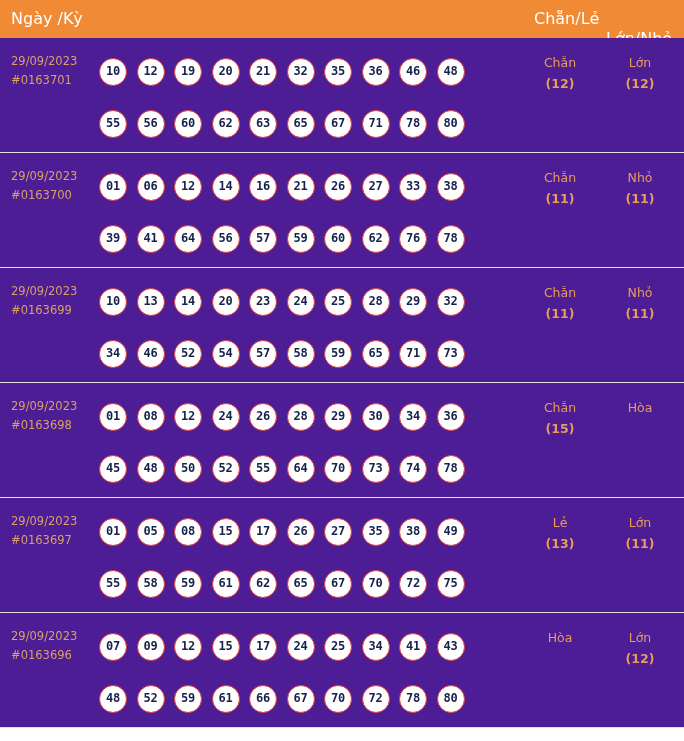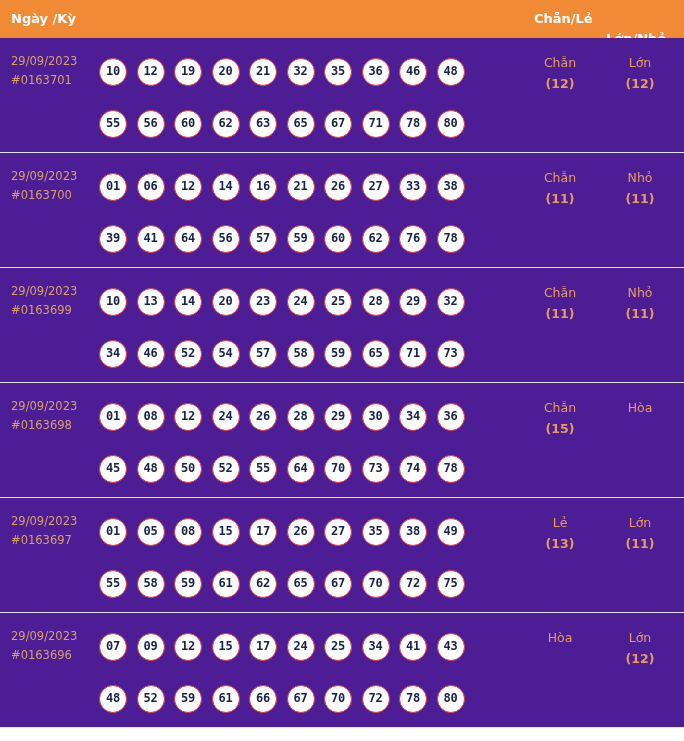--- a/index.html
+++ b/index.html
@@ -26,22 +26,22 @@
     height: 38px;
     background: #F18A34;
     position: relative;
   }
   .table-header .th {
     position: absolute;
     top: 0;
     height: 21px;
     line-height: 38px;
     color: #ffffff;
-    font-size: 13px;
-    font-weight: bold;
+    font-size: 16px;
+    font-weight: normal;
     white-space: nowrap;
   }
   .th-date   { left: 11px; }
   .th-result { left: 105px; }
   .th-oddeven{ left: 534px; }
   .th-bigsml { left: 606px; margin-top: 20px; }
 
   
   .row {
     position: relative;

